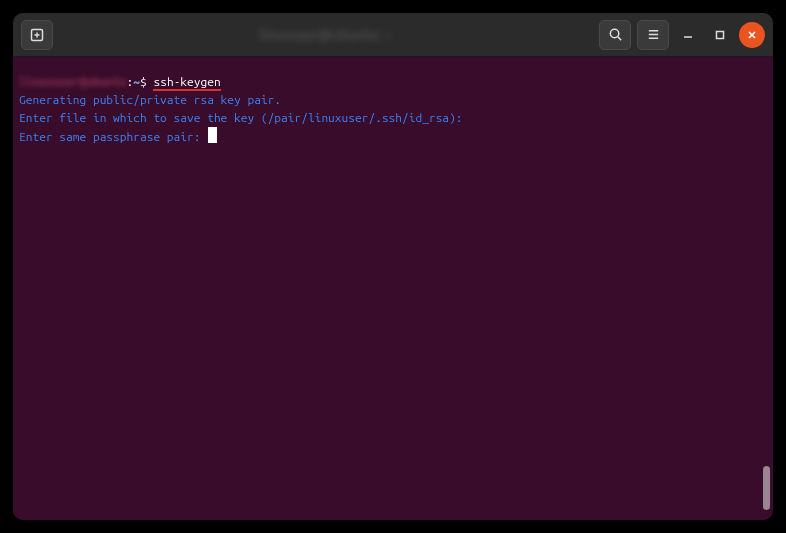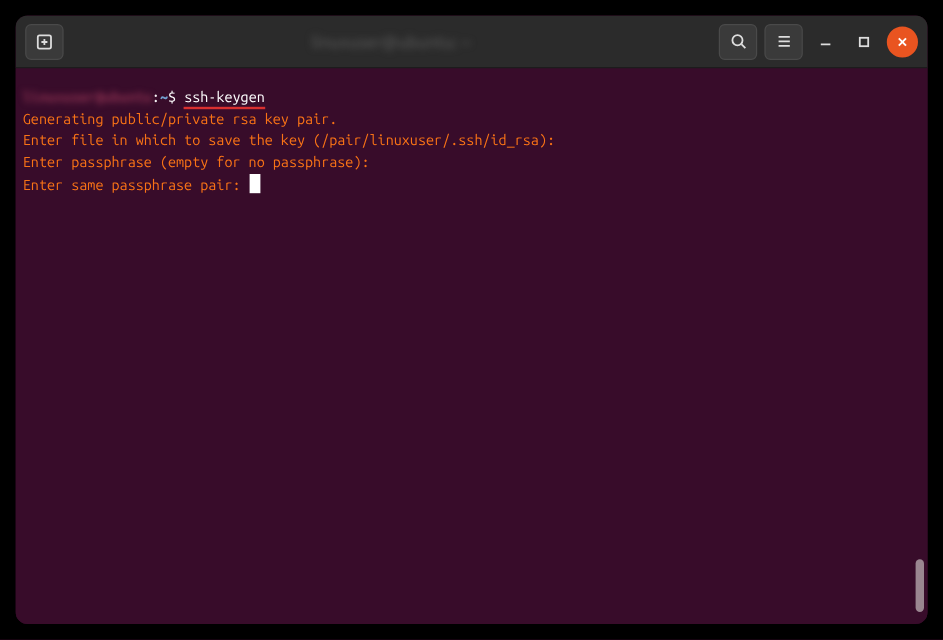--- a/index.html
+++ b/index.html
@@ -122,21 +122,21 @@
       color: #ffffff;
     }
     .cmd {
       color: #ffffff;
     }
     .underline-red {
       border-bottom: 2px solid #d93030;
       padding-bottom: 1px;
     }
     .out-line {
-      color: #f97316;
+      color: #3b82f6;
       white-space: pre;
     }
     .cursor {
       display: inline-block;
       width: 9px;
       height: 16px;
       background: #ffffff;
       vertical-align: text-bottom;
       margin-left: 1px;
     }
@@ -194,18 +194,17 @@
           <line x1="8" y1="2" x2="2" y2="8"></line>
         </svg>
       </div>
     </div>
   </div>
 
   <div class="terminal-body">
     <div class="prompt-line"><span class="prompt-user">linuxuser@ubuntu</span><span class="prompt-colon">:</span><span class="prompt-path">~</span><span class="prompt-dollar">$</span><span class="cmd"> </span><span class="cmd underline-red">ssh-keygen</span></div>
     <div class="out-line">Generating public/private rsa key pair.</div>
     <div class="out-line">Enter file in which to save the key (/pair/linuxuser/.ssh/id_rsa):</div>
-    <div class="out-line">Enter passphrase (empty for no passphrase):</div>
     <div class="out-line"><span>Enter same passphrase pair: </span><span class="cursor"></span></div>
 
     <div class="scrollbar"></div>
   </div>
 </div>
 
 </body></html>

